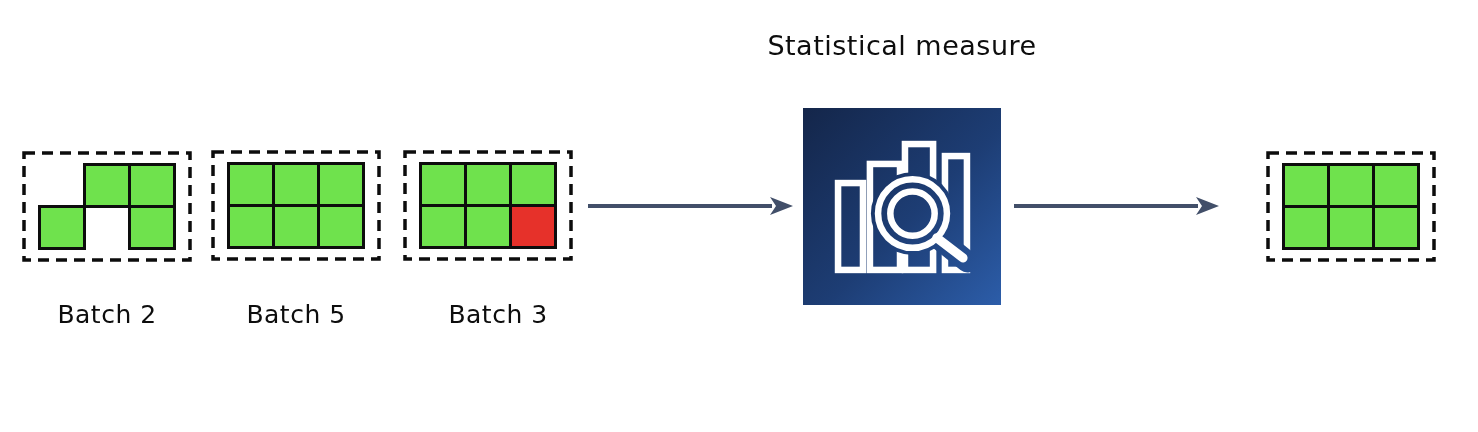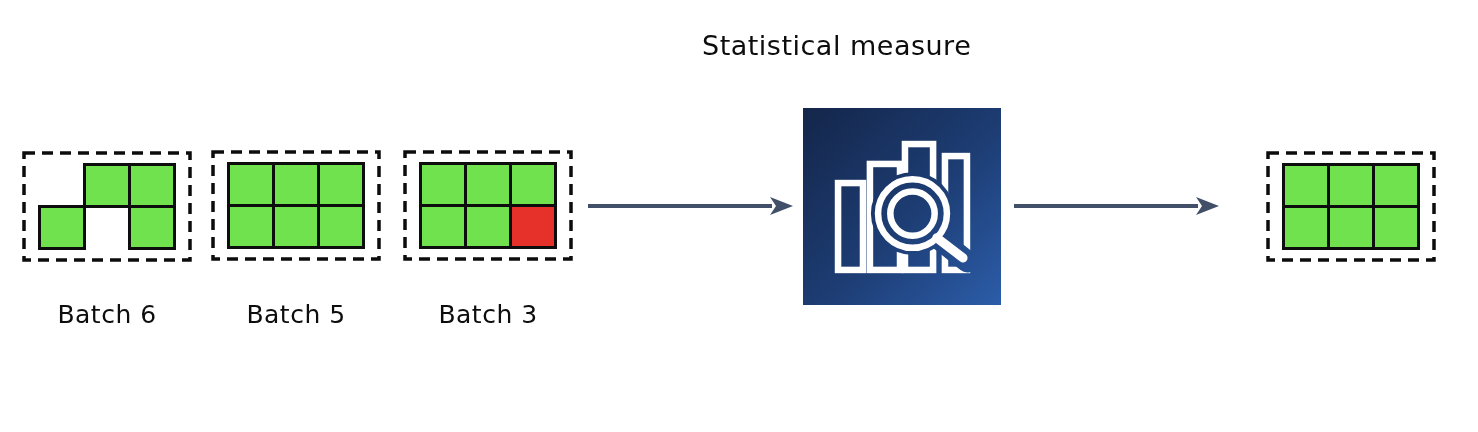--- a/index.html
+++ b/index.html
@@ -15,23 +15,23 @@
   .b2{left:211px;top:150px;}
   .b3{left:403px;top:150px;}
   .bout{left:1266px;top:151px;}
   
   .grid{position:absolute;left:16px;top:12px;width:138px;height:87px;}
   .cell{position:absolute;width:48px;height:45px;box-sizing:border-box;
         border:3px solid var(--cell-border);}
   
   .batch-label{position:absolute;width:170px;top:300px;text-align:center;
         font-size:25px;color:var(--text);letter-spacing:0.5px;}
-  .l1{left:22px;} .l2{left:211px;} .l3{left:403px;}
+  .l1{left:22px;} .l2{left:211px;} .l3{left:413px;}
   
-  .title{position:absolute;left:702px;top:30px;width:400px;
+  .title{position:absolute;left:702px;top:30px;width:400px;text-align:center;
         font-size:27px;color:var(--text);letter-spacing:0.5px;}
   
   .arrow{position:absolute;width:205px;height:22px;}
   .a1{left:588px;top:195px;} .a2{left:1014px;top:195px;}
   .arrow-line{stroke:var(--arrow);stroke-width:4;}
   .arrow-head{fill:var(--arrow);}
   
   .icon-box{position:absolute;left:803px;top:108px;width:198px;height:197px;}
   .icon-box svg{display:block;width:100%;height:100%;}
   .g0{stop-color:var(--icon-gradient-start);}
@@ -49,21 +49,21 @@
     <svg class="dash" viewBox="0 0 170 111">
       <rect class="dash-rect" x="2" y="2" width="166" height="107"></rect>
     </svg>
     <div class="grid">
         <div class="cell" style="left: 45px; top: 0px; background: rgb(111, 226, 77);"></div>
         <div class="cell" style="left: 90px; top: 0px; background: rgb(111, 226, 77);"></div>
         <div class="cell" style="left: 0px; top: 42px; background: rgb(111, 226, 77);"></div>
         <div class="cell" style="left: 90px; top: 42px; background: rgb(111, 226, 77);"></div>
       </div>
   </div>
-  <div class="batch-label l1">Batch 6</div>
+  <div class="batch-label l1">Batch 2</div>
 
   <div class="frame b2">
     <svg class="dash" viewBox="0 0 170 111">
       <rect class="dash-rect" x="2" y="2" width="166" height="107"></rect>
     </svg>
     <div class="grid">
         <div class="cell" style="left: 0px; top: 0px; background: rgb(111, 226, 77);"></div>
         <div class="cell" style="left: 45px; top: 0px; background: rgb(111, 226, 77);"></div>
         <div class="cell" style="left: 90px; top: 0px; background: rgb(111, 226, 77);"></div>
         <div class="cell" style="left: 0px; top: 42px; background: rgb(111, 226, 77);"></div>

